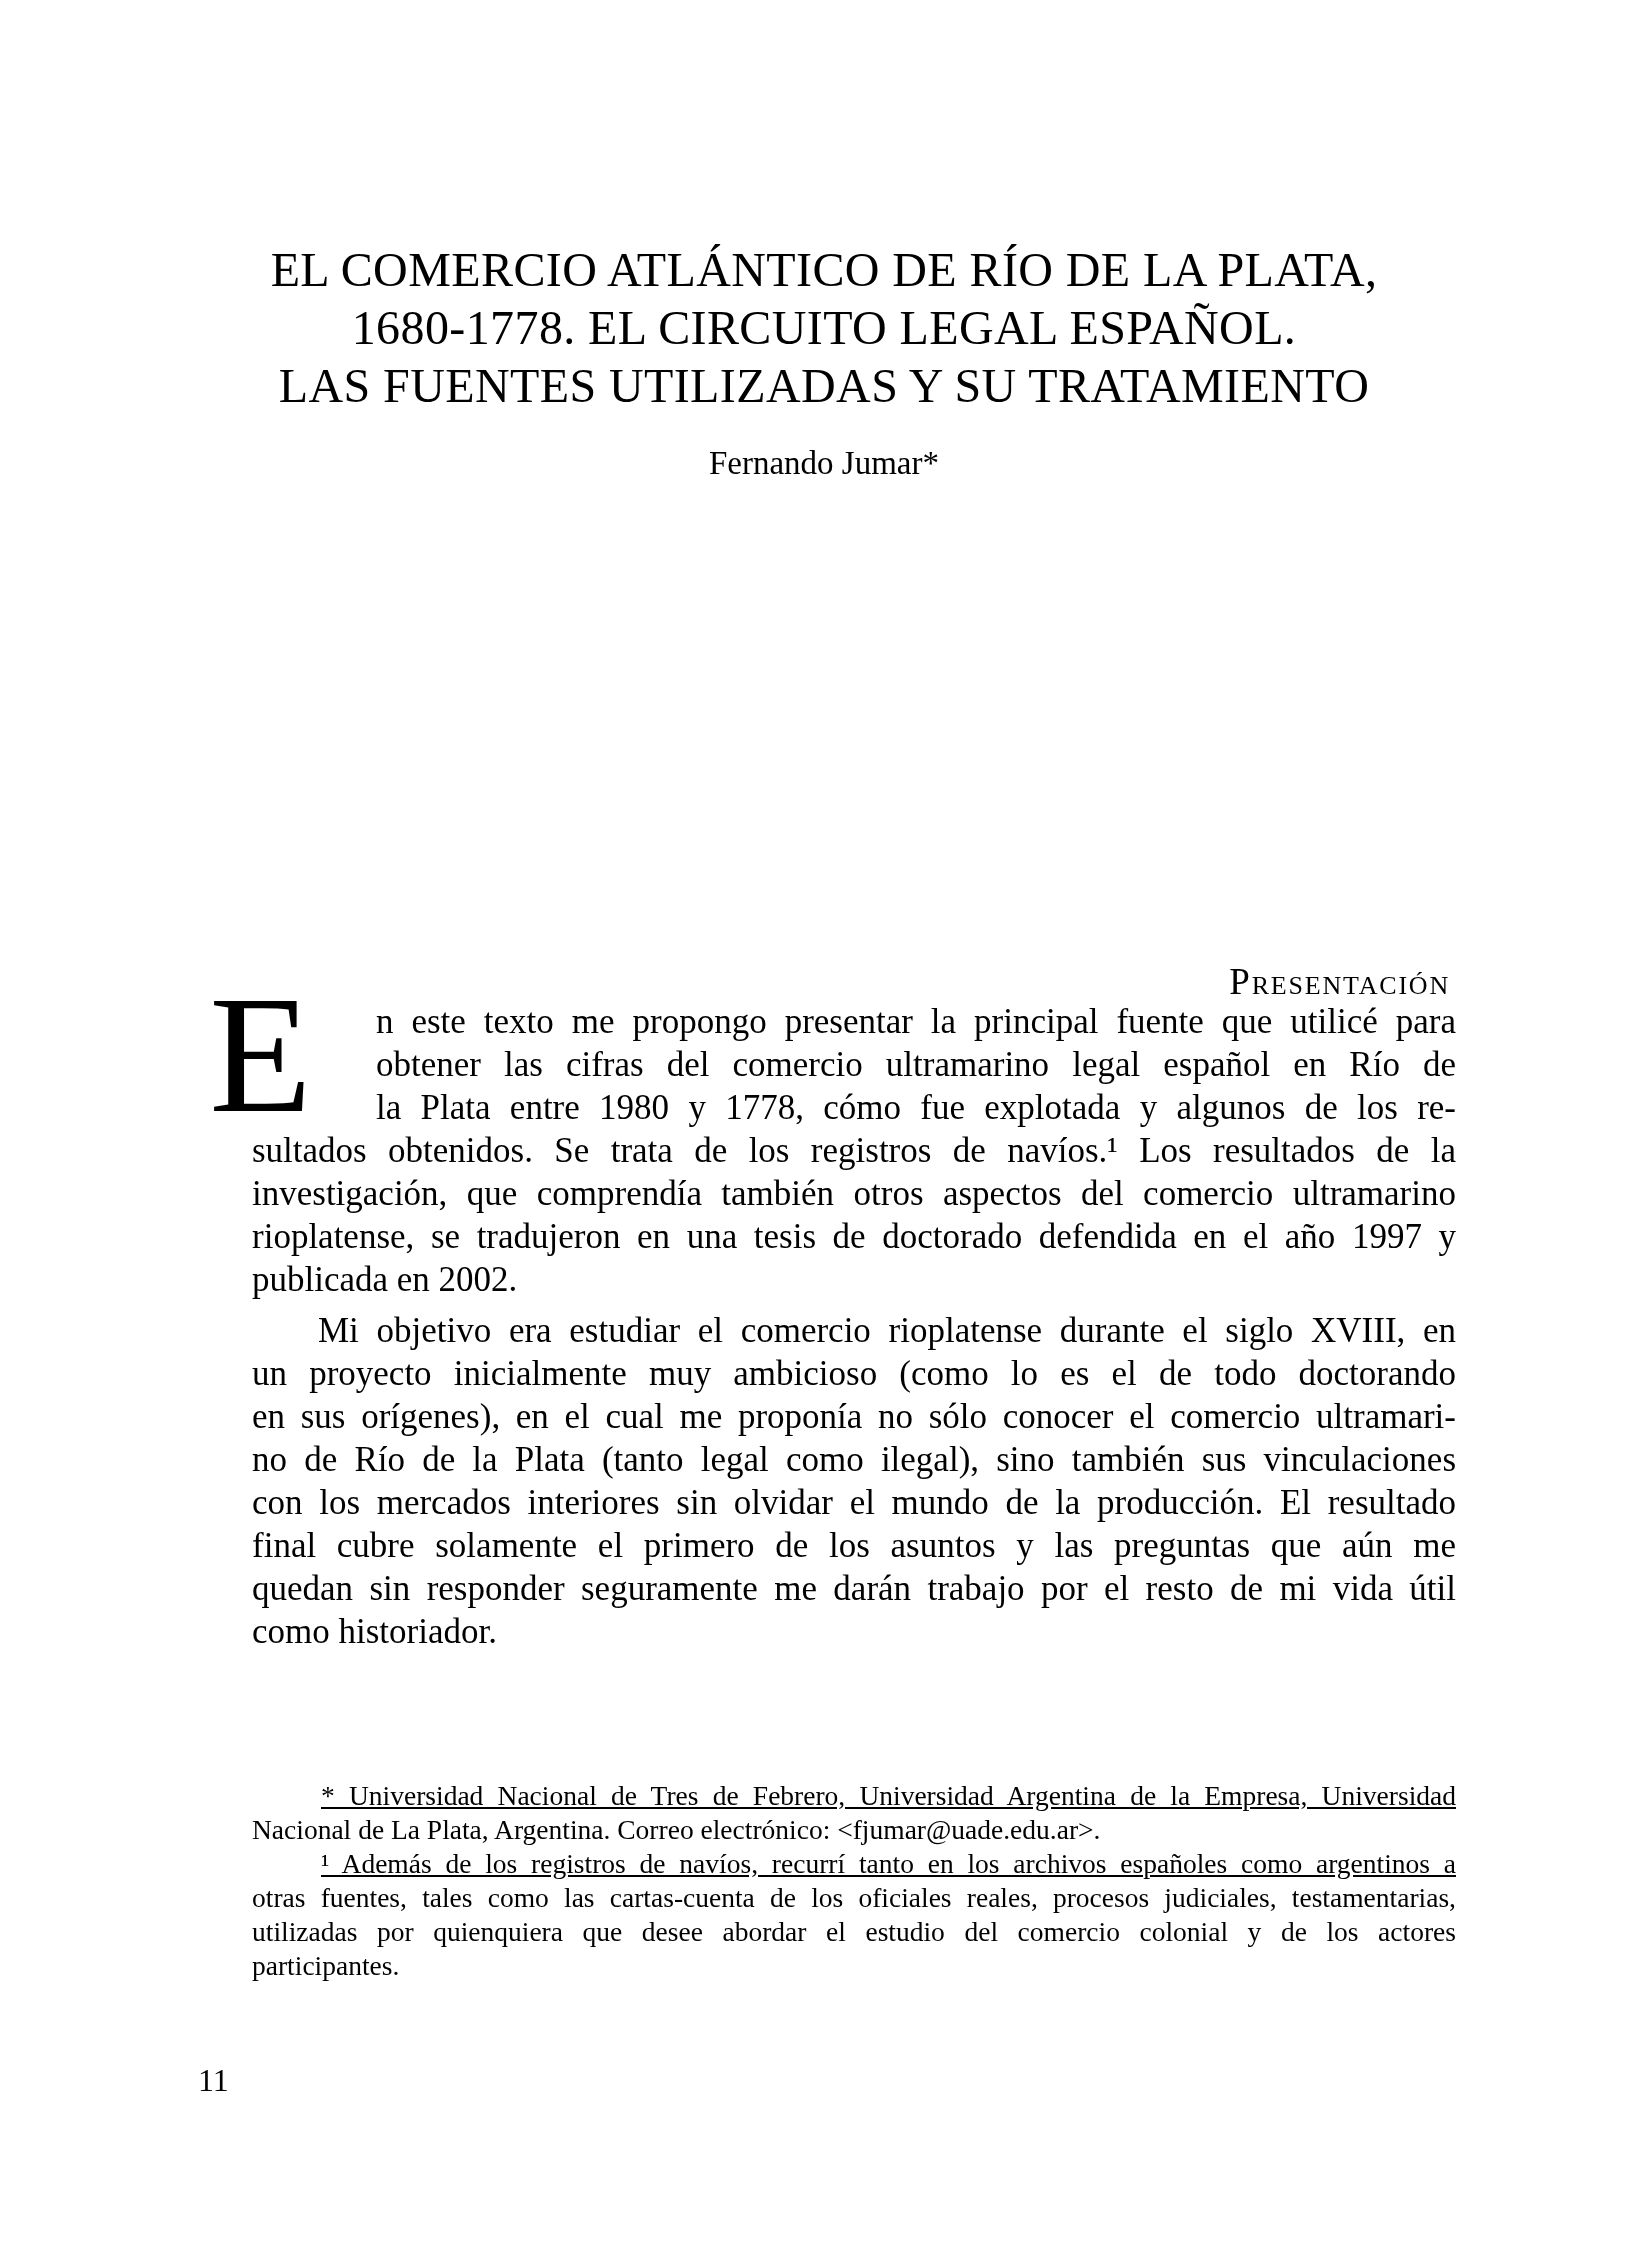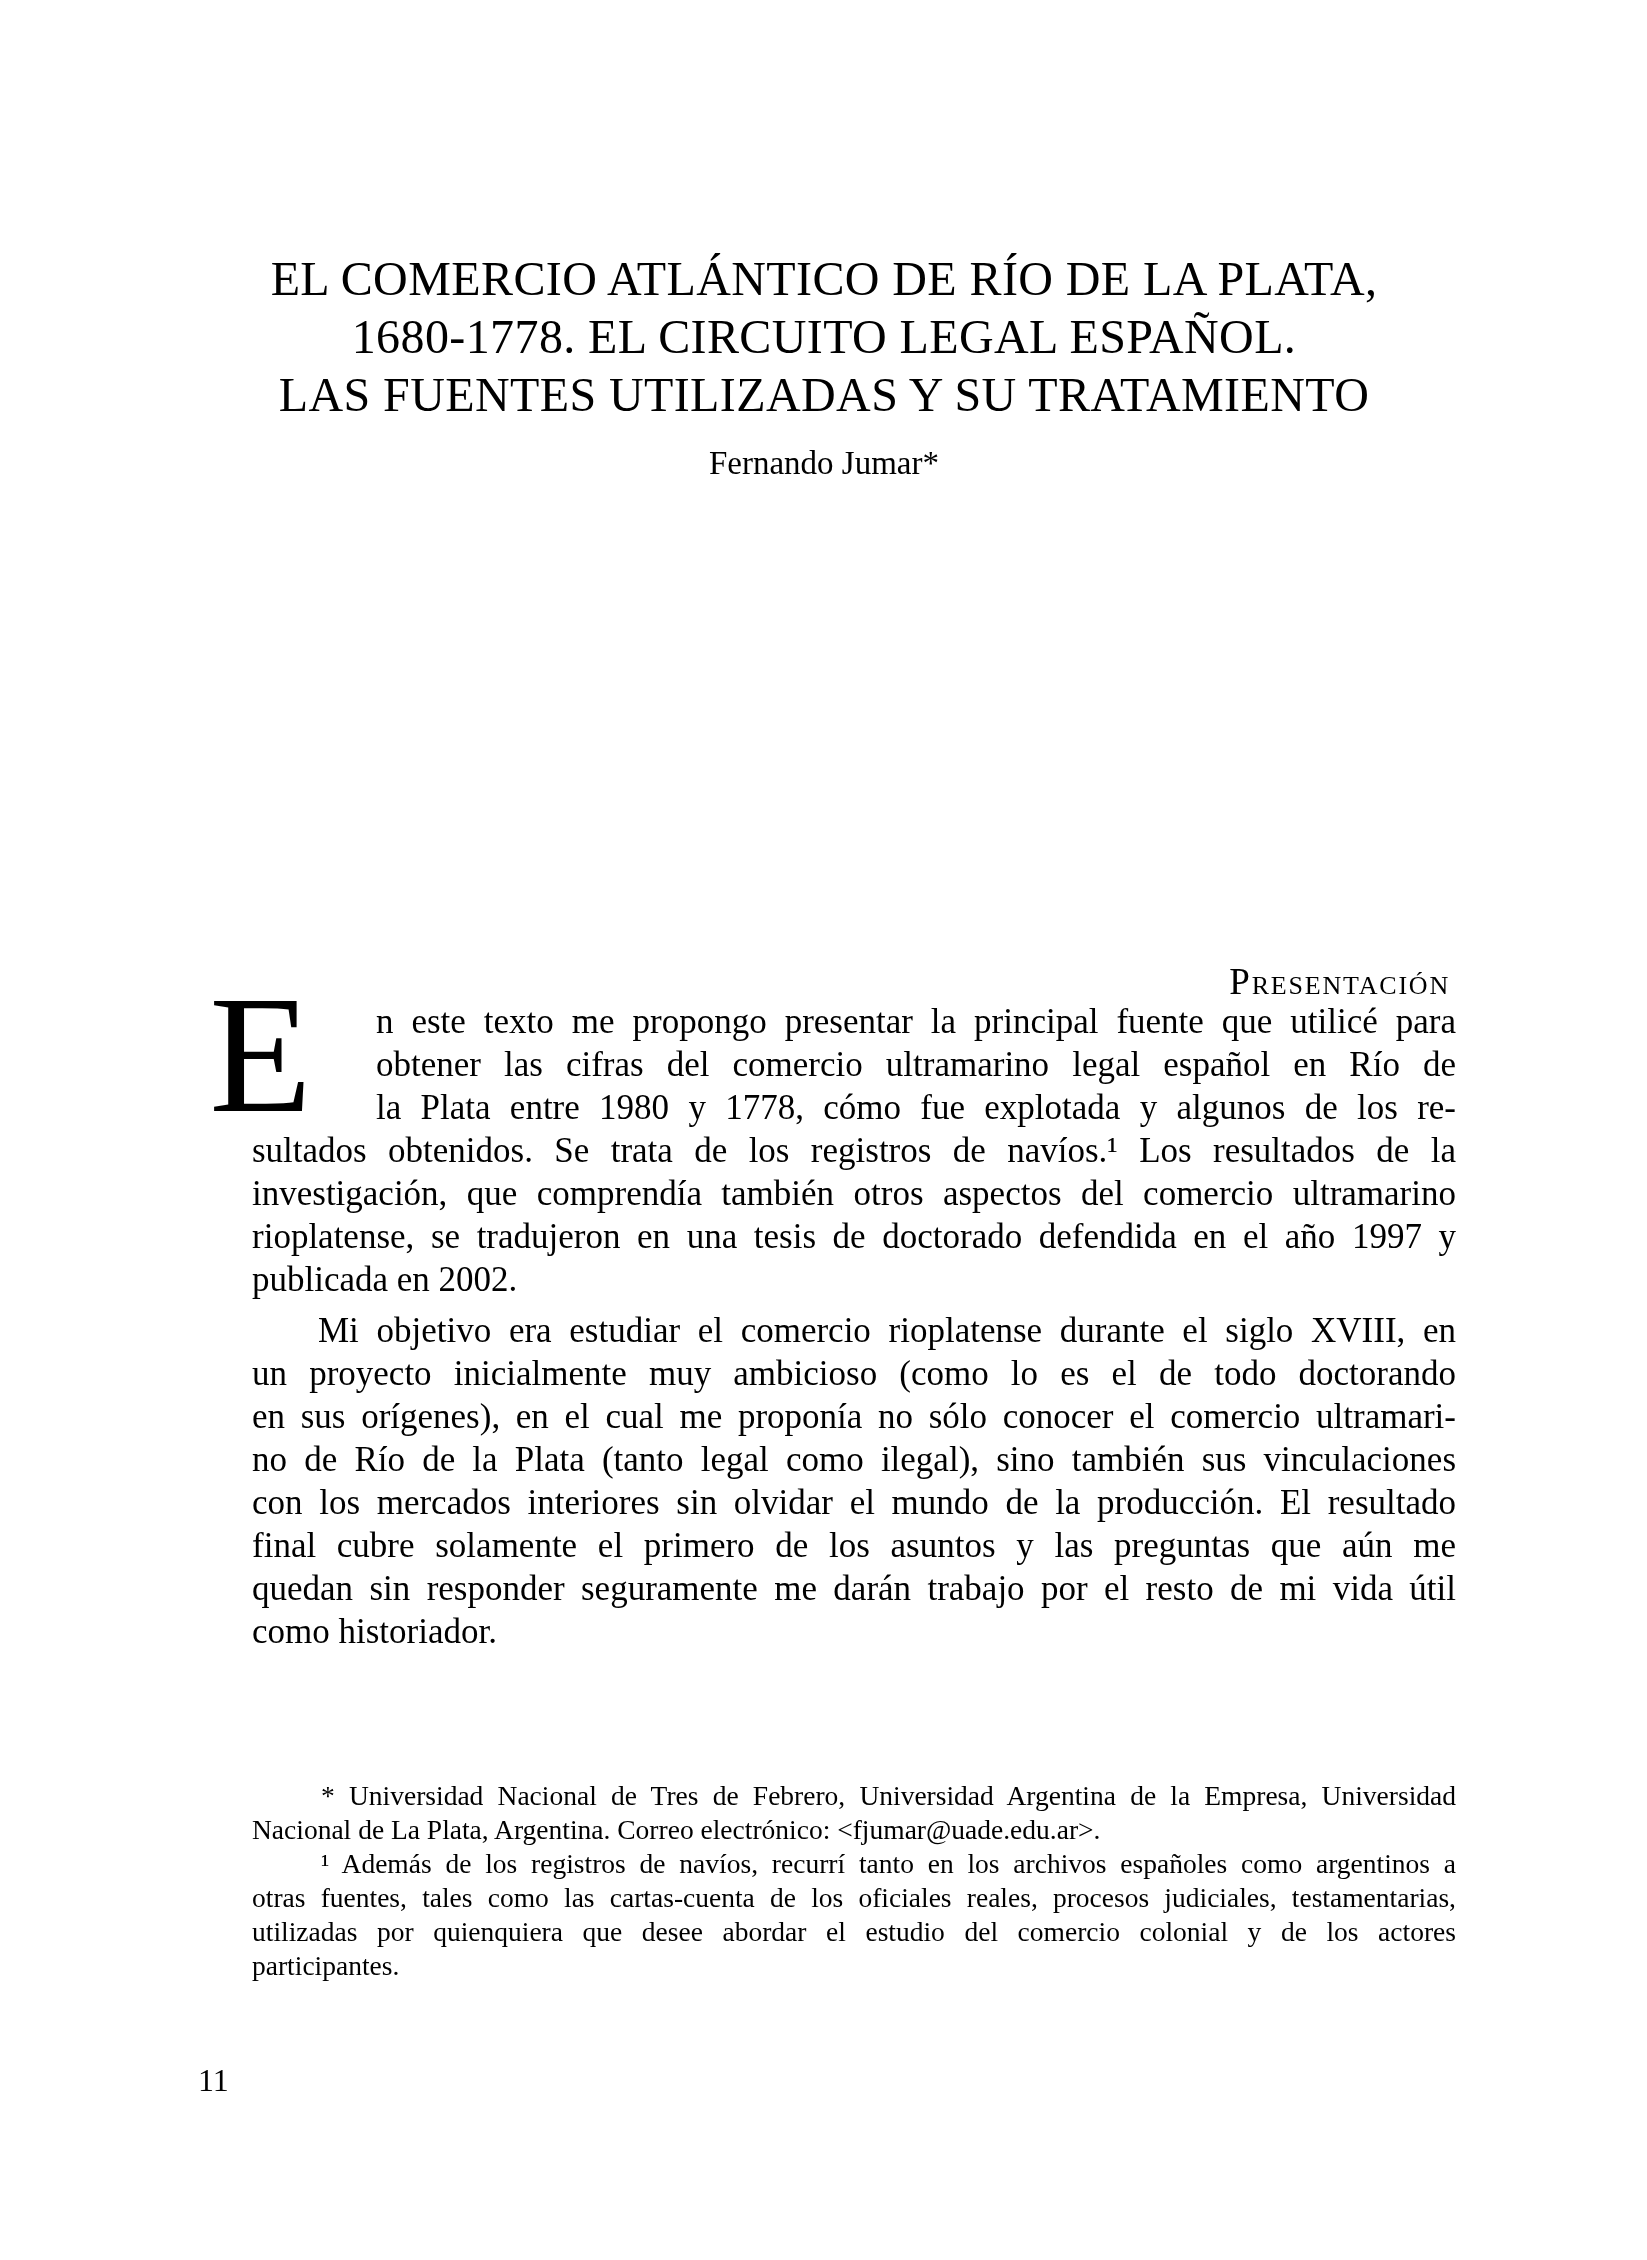--- a/index.html
+++ b/index.html
@@ -13,21 +13,21 @@
     height: 2261px;
     background: #ffffff;
     color: #000000;
     font-family: "Liberation Serif", serif;
     overflow: hidden;
   }
   
   .title-block {
     position: absolute;
     left: 198px;
-    top: 250px;
+    top: 241px;
     width: 1252px;
     text-align: center;
     font-size: 48px;
     line-height: 58px;
     font-weight: normal;
     letter-spacing: 0.4px;
   }
   
   .author {
     position: absolute;
@@ -77,21 +77,21 @@
   }
   
   .footnotes {
     position: absolute;
     left: 204px;
     top: 1779px;
     width: 1252px;
     font-size: 27.5px;
     line-height: 34px;
   }
-  .footnote .line.findent { text-indent: 69px; }
+  .footnote .line.findent { text-indent: 69px; text-decoration: underline; }
   
   .page-number {
     position: absolute;
     left: 198px;
     top: 2062px;
     width: 1252px;
     font-size: 32px;
     line-height: 37px;
   }
 </style>

